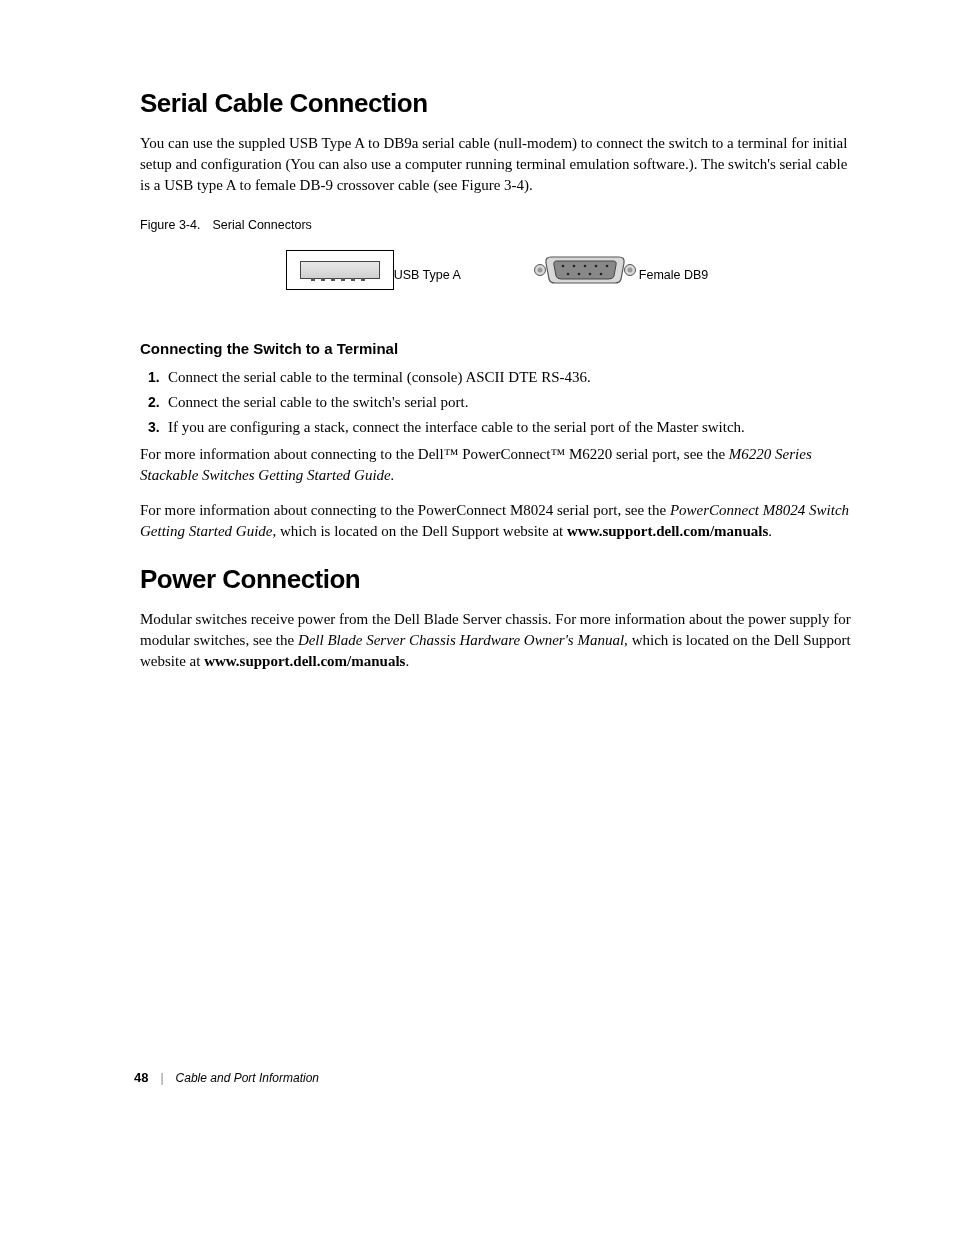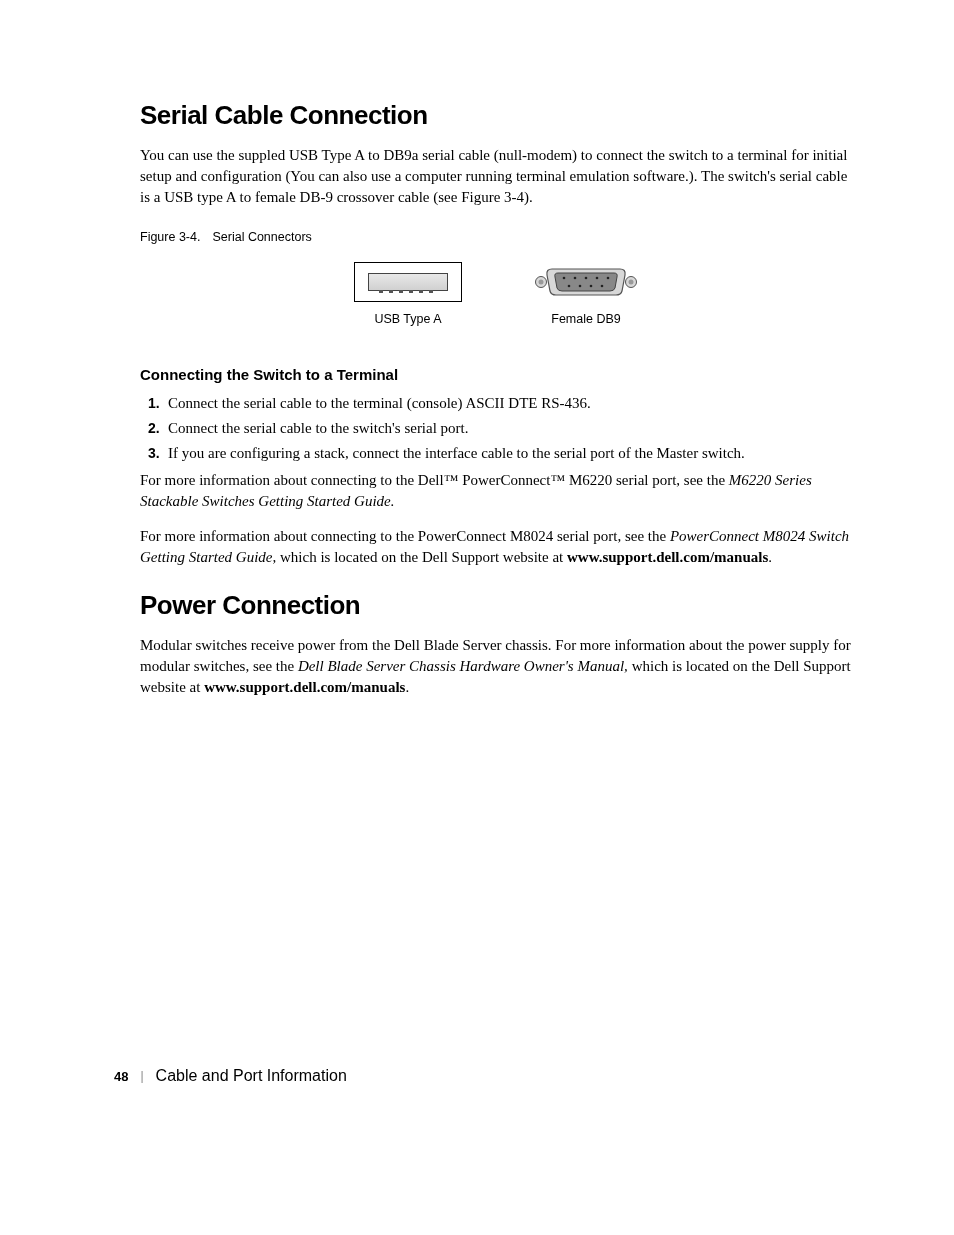--- a/index.html
+++ b/index.html
@@ -10,21 +10,20 @@
     body {
       width: 954px;
       height: 1235px;
       background: #ffffff;
       font-family: Georgia, 'Times New Roman', serif;
       color: #000000;
       position: relative;
     }
     .content {
       padding: 88px 100px 0 140px;
-      margin-top: 12px;
     }
     .heading1 {
       font-family: Arial, Helvetica, sans-serif;
       font-weight: bold;
       font-size: 26px;
       letter-spacing: -0.5px;
       margin-bottom: 14px;
     }
     .para {
       font-size: 15px;
@@ -42,21 +41,21 @@
       margin-right: 12px;
     }
     .figure-row {
       display: flex;
       justify-content: center;
       gap: 70px;
       margin-bottom: 40px;
     }
     .figure-item {
       display: flex;
-      flex-direction: column;
+      flex-direction: row;
       align-items: center;
     }
     .usb-box {
       width: 108px;
       height: 40px;
       border: 1px solid #000;
       background: #fff;
       display: flex;
       align-items: center;
       justify-content: center;
@@ -117,36 +116,37 @@
     }
     .italic {
       font-style: italic;
     }
     .bold {
       font-weight: bold;
     }
     .footer {
       position: absolute;
       bottom: 150px;
-      left: 114px;
+      left: 134px;
       display: flex;
       align-items: center;
       font-family: Arial, Helvetica, sans-serif;
       font-size: 12px;
     }
     .page-number {
       font-weight: bold;
       font-size: 13px;
     }
     .footer-divider {
       margin: 0 12px;
       color: #888;
     }
     .footer-text {
-      font-size: 16px;
+      font-size: 12px;
+      font-style: italic;
     }
   </style>
 </head>
 <body>
 
 <div class="content">
 
   <h1 class="heading1">Serial Cable Connection</h1>
 
   <p class="para">You can use the suppled USB Type A to DB9a serial cable (null-modem) to connect the switch to a terminal for initial setup and configuration (You can also use a computer running terminal emulation software.). The switch's serial cable is a USB type A to female DB-9 crossover cable (see Figure 3-4).</p>

